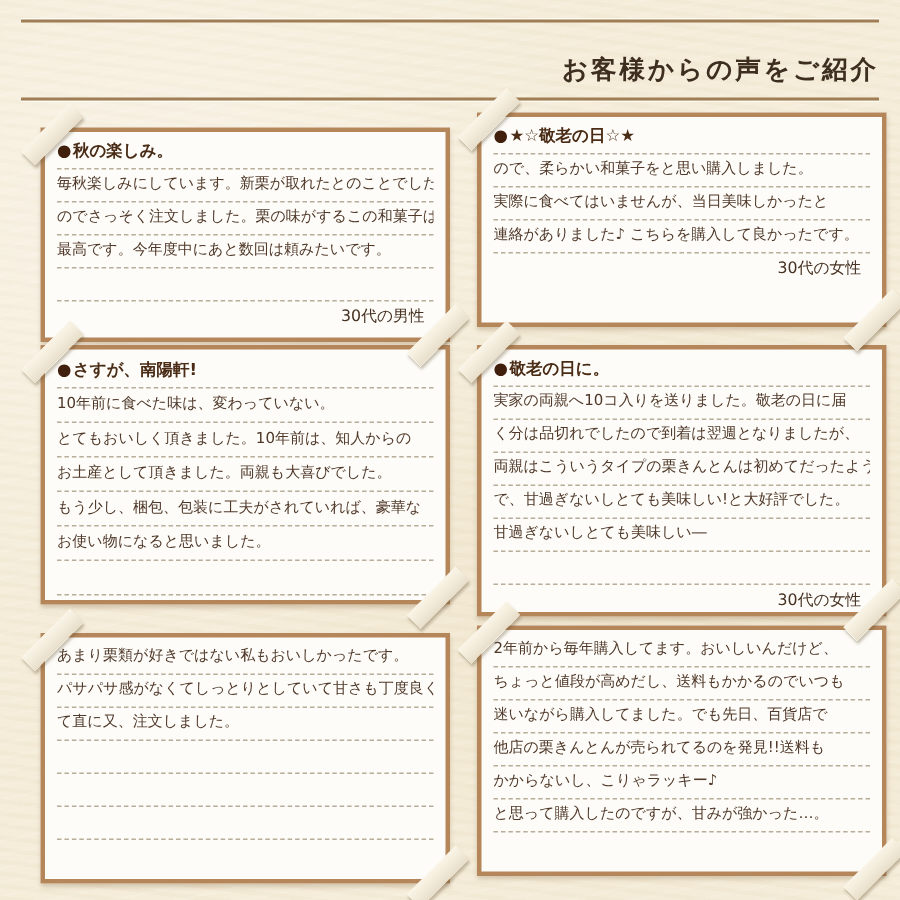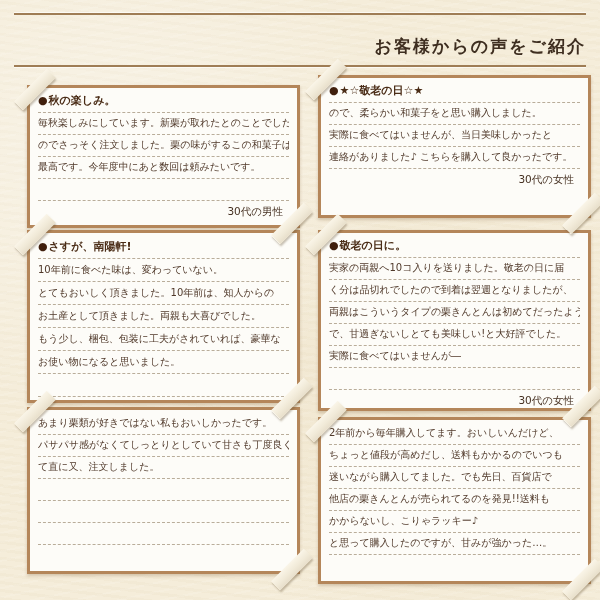--- a/index.html
+++ b/index.html
@@ -48,21 +48,21 @@
     background:linear-gradient(to bottom,#faf5e8 0%,#f1ead8 55%,#e7deca 100%);
     transform:rotate(-45deg);z-index:5;
   }
   .fold-tl{top:-5px;left:-18px;box-shadow:-1px 2px 2px rgba(100,80,50,.35);}
   .fold-br{bottom:-5px;right:-18px;box-shadow:-1px 2px 2px rgba(100,80,50,.35);}
   
   #card-0{left:27px;top:85px;width:267px;height:137px;}
   #card-1{left:318px;top:75px;width:267px;height:137px;}
   #card-2{left:27px;top:230px;width:267px;height:167px;}
   #card-3{left:318px;top:230px;width:267px;height:175px;}
-  #card-4{left:27px;top:407px;width:267px;height:161px;}
+  #card-4{left:27px;top:422px;width:267px;height:161px;}
   #card-5{left:318px;top:417px;width:267px;height:161px;}
 </style>
 </head>
 <body>
 
 <div class="header-band">
   <h1>お客様からの声をご紹介</h1>
 </div>
 
 <div id="card-0" class="card">
@@ -103,21 +103,21 @@
 </div>
 <div id="card-3" class="card">
   <i class="fold fold-tl"></i>
   <i class="fold fold-br"></i>
   <div class="card-lines">
       <div class="line title-line"><span class="bullet">●</span><span>敬老の日に。</span></div>
       <div class="line">実家の両親へ10コ入りを送りました。敬老の日に届</div>
       <div class="line">く分は品切れでしたので到着は翌週となりましたが、</div>
       <div class="line">両親はこういうタイプの栗きんとんは初めてだったよう</div>
       <div class="line">で、甘過ぎないしとても美味しい!と大好評でした。</div>
-      <div class="line">実際に食べてはいませんが―</div>
+      <div class="line">甘過ぎないしとても美味しい―</div>
       <div class="line empty-rule"></div>
       <div class="line attribution">30代の女性</div>
     </div>
 </div>
 <div id="card-4" class="card">
   <i class="fold fold-tl"></i>
   <i class="fold fold-br"></i>
   <div class="card-lines">
       <div class="line">あまり栗類が好きではない私もおいしかったです。</div>
       <div class="line">パサパサ感がなくてしっとりとしていて甘さも丁度良く</div>

